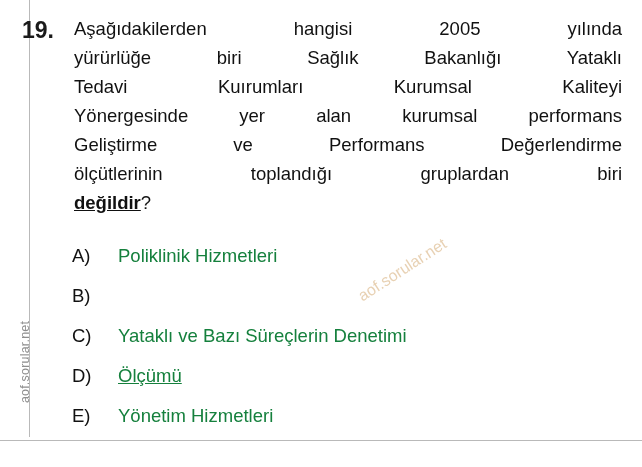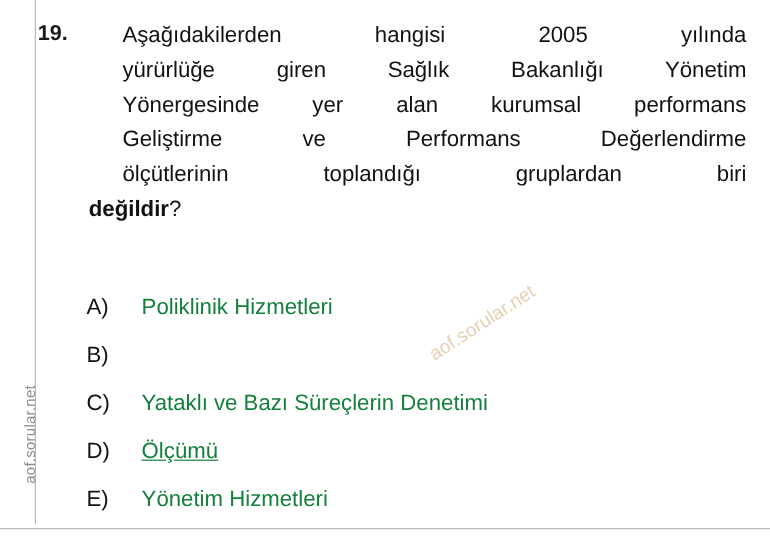--- a/index.html
+++ b/index.html
@@ -66,45 +66,45 @@
     position: absolute;
     left: 22px;
     top: 14px;
     width: 600px;
   }
   .qnum {
     position: absolute;
     left: 0;
     top: 3px;
     width: 44px;
-    text-align: center;
-    font-size: 18px;
+    text-align: left;
+    font-size: 23px;
     font-weight: bold;
     color: #1a1a1a;
   }
   .qtext {
     margin-left: 52px;
     font-size: 18.5px;
     line-height: 29px;
     text-align: justify;
     color: #111111;
   }
   .qtext .line {
     display: block;
     text-align: justify;
     text-align-last: justify;
     white-space: nowrap;
-    margin-left: 28px;
   }
   .qtext .line-last {
     display: block;
     text-align: left;
     text-align-last: left;
   }
   .underline {
+    text-decoration: underline;
     font-weight: bold;
   }
 
   .options {
     position: absolute;
     left: 22px;
     top: 242px;
     width: 600px;
   }
   .opt {
@@ -147,21 +147,22 @@
   <div class="left-rule"></div>
   <div class="bottom-rule"></div>
 
   <div class="side-watermark">aof.sorular.net</div>
   <div class="diag-watermark">aof.sorular.net</div>
 
   <div class="qblock">
     <div class="qnum">19.</div>
     <div class="qtext">
       <span class="line">Aşağıdakilerden hangisi 2005 yılında</span>
-      <span class="line">yürürlüğe giren Sağlık Bakanlığı Yönetim</span>
+      <span class="line">yürürlüğe biri Sağlık Bakanlığı Yataklı</span>
+      <span class="line">Tedavi Kuırumları Kurumsal Kaliteyi</span>
       <span class="line">Yönergesinde yer alan kurumsal performans</span>
       <span class="line">Geliştirme ve Performans Değerlendirme</span>
       <span class="line">ölçütlerinin toplandığı gruplardan biri</span>
       <span class="line-last"><span class="underline">değildir</span><span>?</span></span>
     </div>
   </div>
 
   <div class="options">
 
     <div class="opt">

